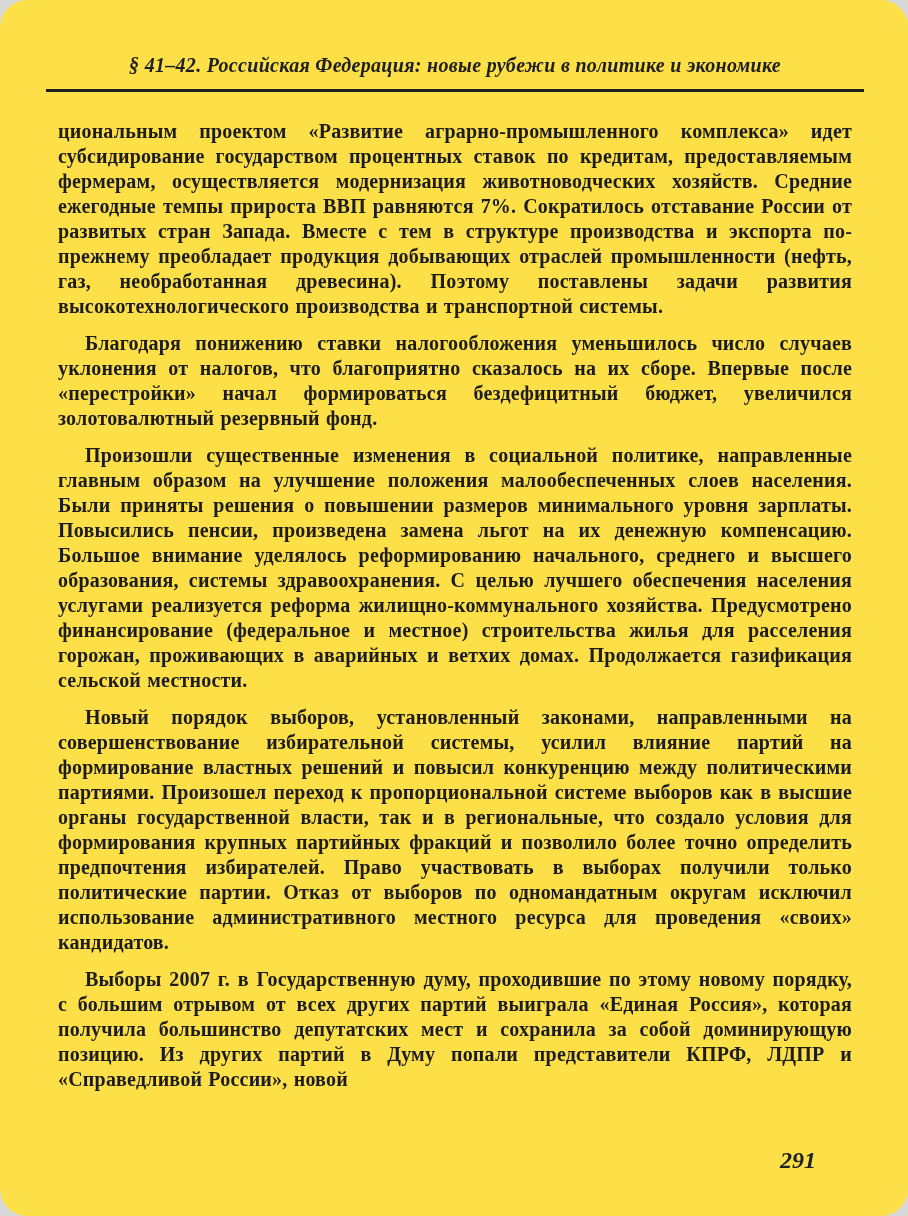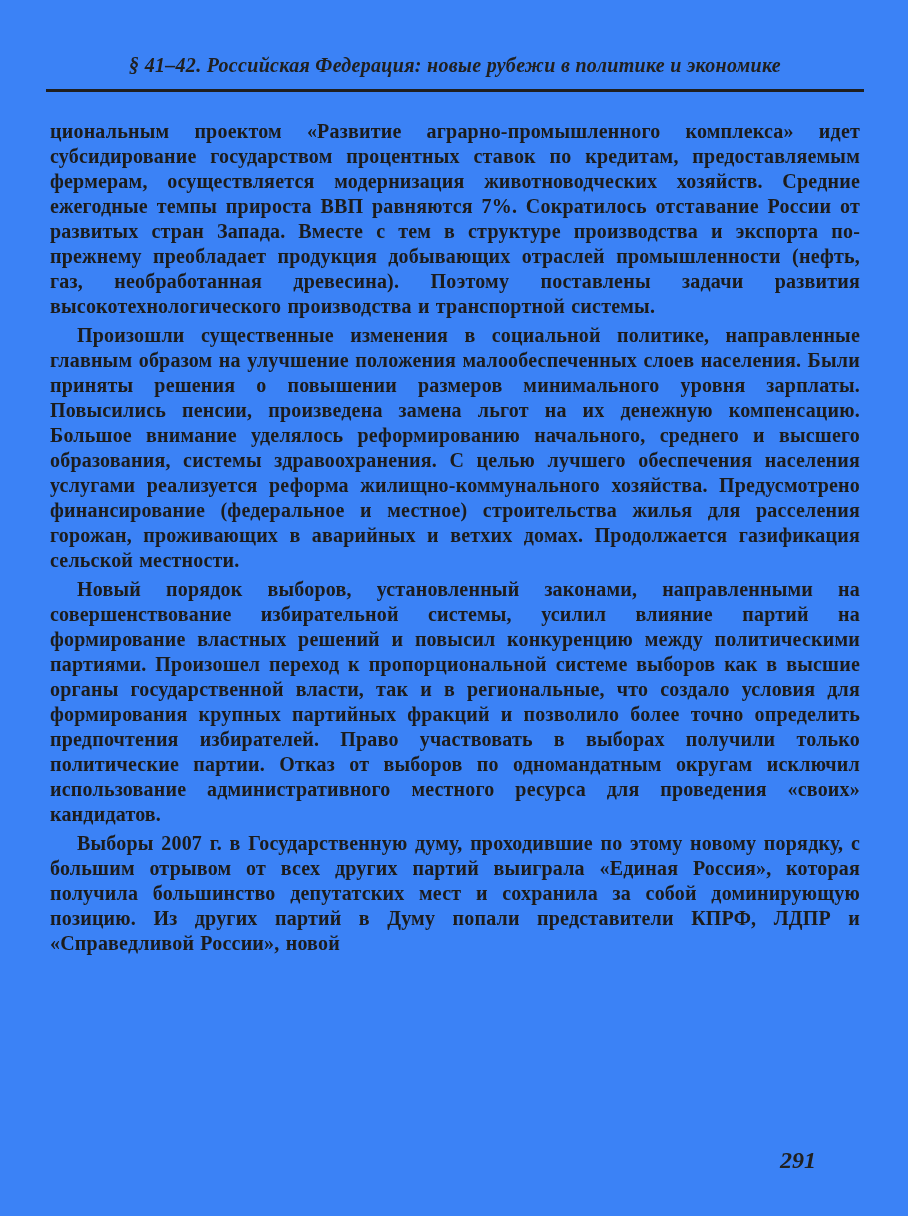--- a/index.html
+++ b/index.html
@@ -5,26 +5,27 @@
   html, body {
     margin: 0;
     padding: 0;
     background: #d8d8d8;
   }
   .page {
     position: relative;
     width: 908px;
     height: 1216px;
     margin: 0 auto;
-    background: #3b82f6;
+    background: #fde047;
     box-sizing: border-box;
     padding: 50px 44px 16px 46px;
     font-family: "Liberation Serif", "DejaVu Serif", serif;
     color: #1c1c1c;
     overflow: hidden;
+    border-radius: 27px;
   }
   .running-head {
     text-align: center;
     font-style: italic;
     font-weight: bold;
     font-size: 20px;
     letter-spacing: 0.3px;
     padding: 4px 0 12px 0;
     color: #202020;
   }
@@ -36,21 +37,21 @@
   }
   .body-text {
     font-size: 20px;
     font-weight: bold;
     line-height: 25px;
     text-align: justify;
     letter-spacing: 0.2px;
     word-spacing: 1px;
   }
   .body-text p {
-    margin: 4px;
+    margin: 12px;
   }
   .body-text p.indent {
     text-indent: 27px;
   }
   .page-number {
     position: absolute;
     right: 92px;
     bottom: 42px;
     font-style: italic;
     font-size: 24px;
@@ -62,20 +63,21 @@
 <body>
 
 <div class="page">
 
   <div class="running-head">§ 41–42. Российская Федерация: новые рубежи в политике и экономике</div>
 
   <hr class="head-rule">
 
   <div class="body-text">
     <p>циональным проектом «Развитие аграрно-промышленного комплекса» идет субсидирование государством процентных ставок по кредитам, предоставляемым фермерам, осуществляется модернизация животноводческих хозяйств. Средние ежегодные темпы прироста ВВП равняются 7%. Сократилось отставание России от развитых стран Запада. Вместе с тем в структуре производства и экспорта по-прежнему преобладает продукция добывающих отраслей промышленности (нефть, газ, необработанная древесина). Поэтому поставлены задачи развития высокотехнологического производства и транспортной системы.</p>
+    <p class="indent">Благодаря понижению ставки налогообложения уменьшилось число случаев уклонения от налогов, что благоприятно сказалось на их сборе. Впервые после «перестройки» начал формироваться бездефицитный бюджет, увеличился золотовалютный резервный фонд.</p>
     <p class="indent">Произошли существенные изменения в социальной политике, направленные главным образом на улучшение положения малообеспеченных слоев населения. Были приняты решения о повышении размеров минимального уровня зарплаты. Повысились пенсии, произведена замена льгот на их денежную компенсацию. Большое внимание уделялось реформированию начального, среднего и высшего образования, системы здравоохранения. С целью лучшего обеспечения населения услугами реализуется реформа жилищно-коммунального хозяйства. Предусмотрено финансирование (федеральное и местное) строительства жилья для расселения горожан, проживающих в аварийных и ветхих домах. Продолжается газификация сельской местности.</p>
     <p class="indent">Новый порядок выборов, установленный законами, направленными на совершенствование избирательной системы, усилил влияние партий на формирование властных решений и повысил конкуренцию между политическими партиями. Произошел переход к пропорциональной системе выборов как в высшие органы государственной власти, так и в региональные, что создало условия для формирования крупных партийных фракций и позволило более точно определить предпочтения избирателей. Право участвовать в выборах получили только политические партии. Отказ от выборов по одномандатным округам исключил использование административного местного ресурса для проведения «своих» кандидатов.</p>
     <p class="indent">Выборы 2007 г. в Государственную думу, проходившие по этому новому порядку, с большим отрывом от всех других партий выиграла «Единая Россия», которая получила большинство депутатских мест и сохранила за собой доминирующую позицию. Из других партий в Думу попали представители КПРФ, ЛДПР и «Справедливой России», новой</p>
   </div>
 
   <div class="page-number">291</div>
 
 </div>
 
 </body></html>

